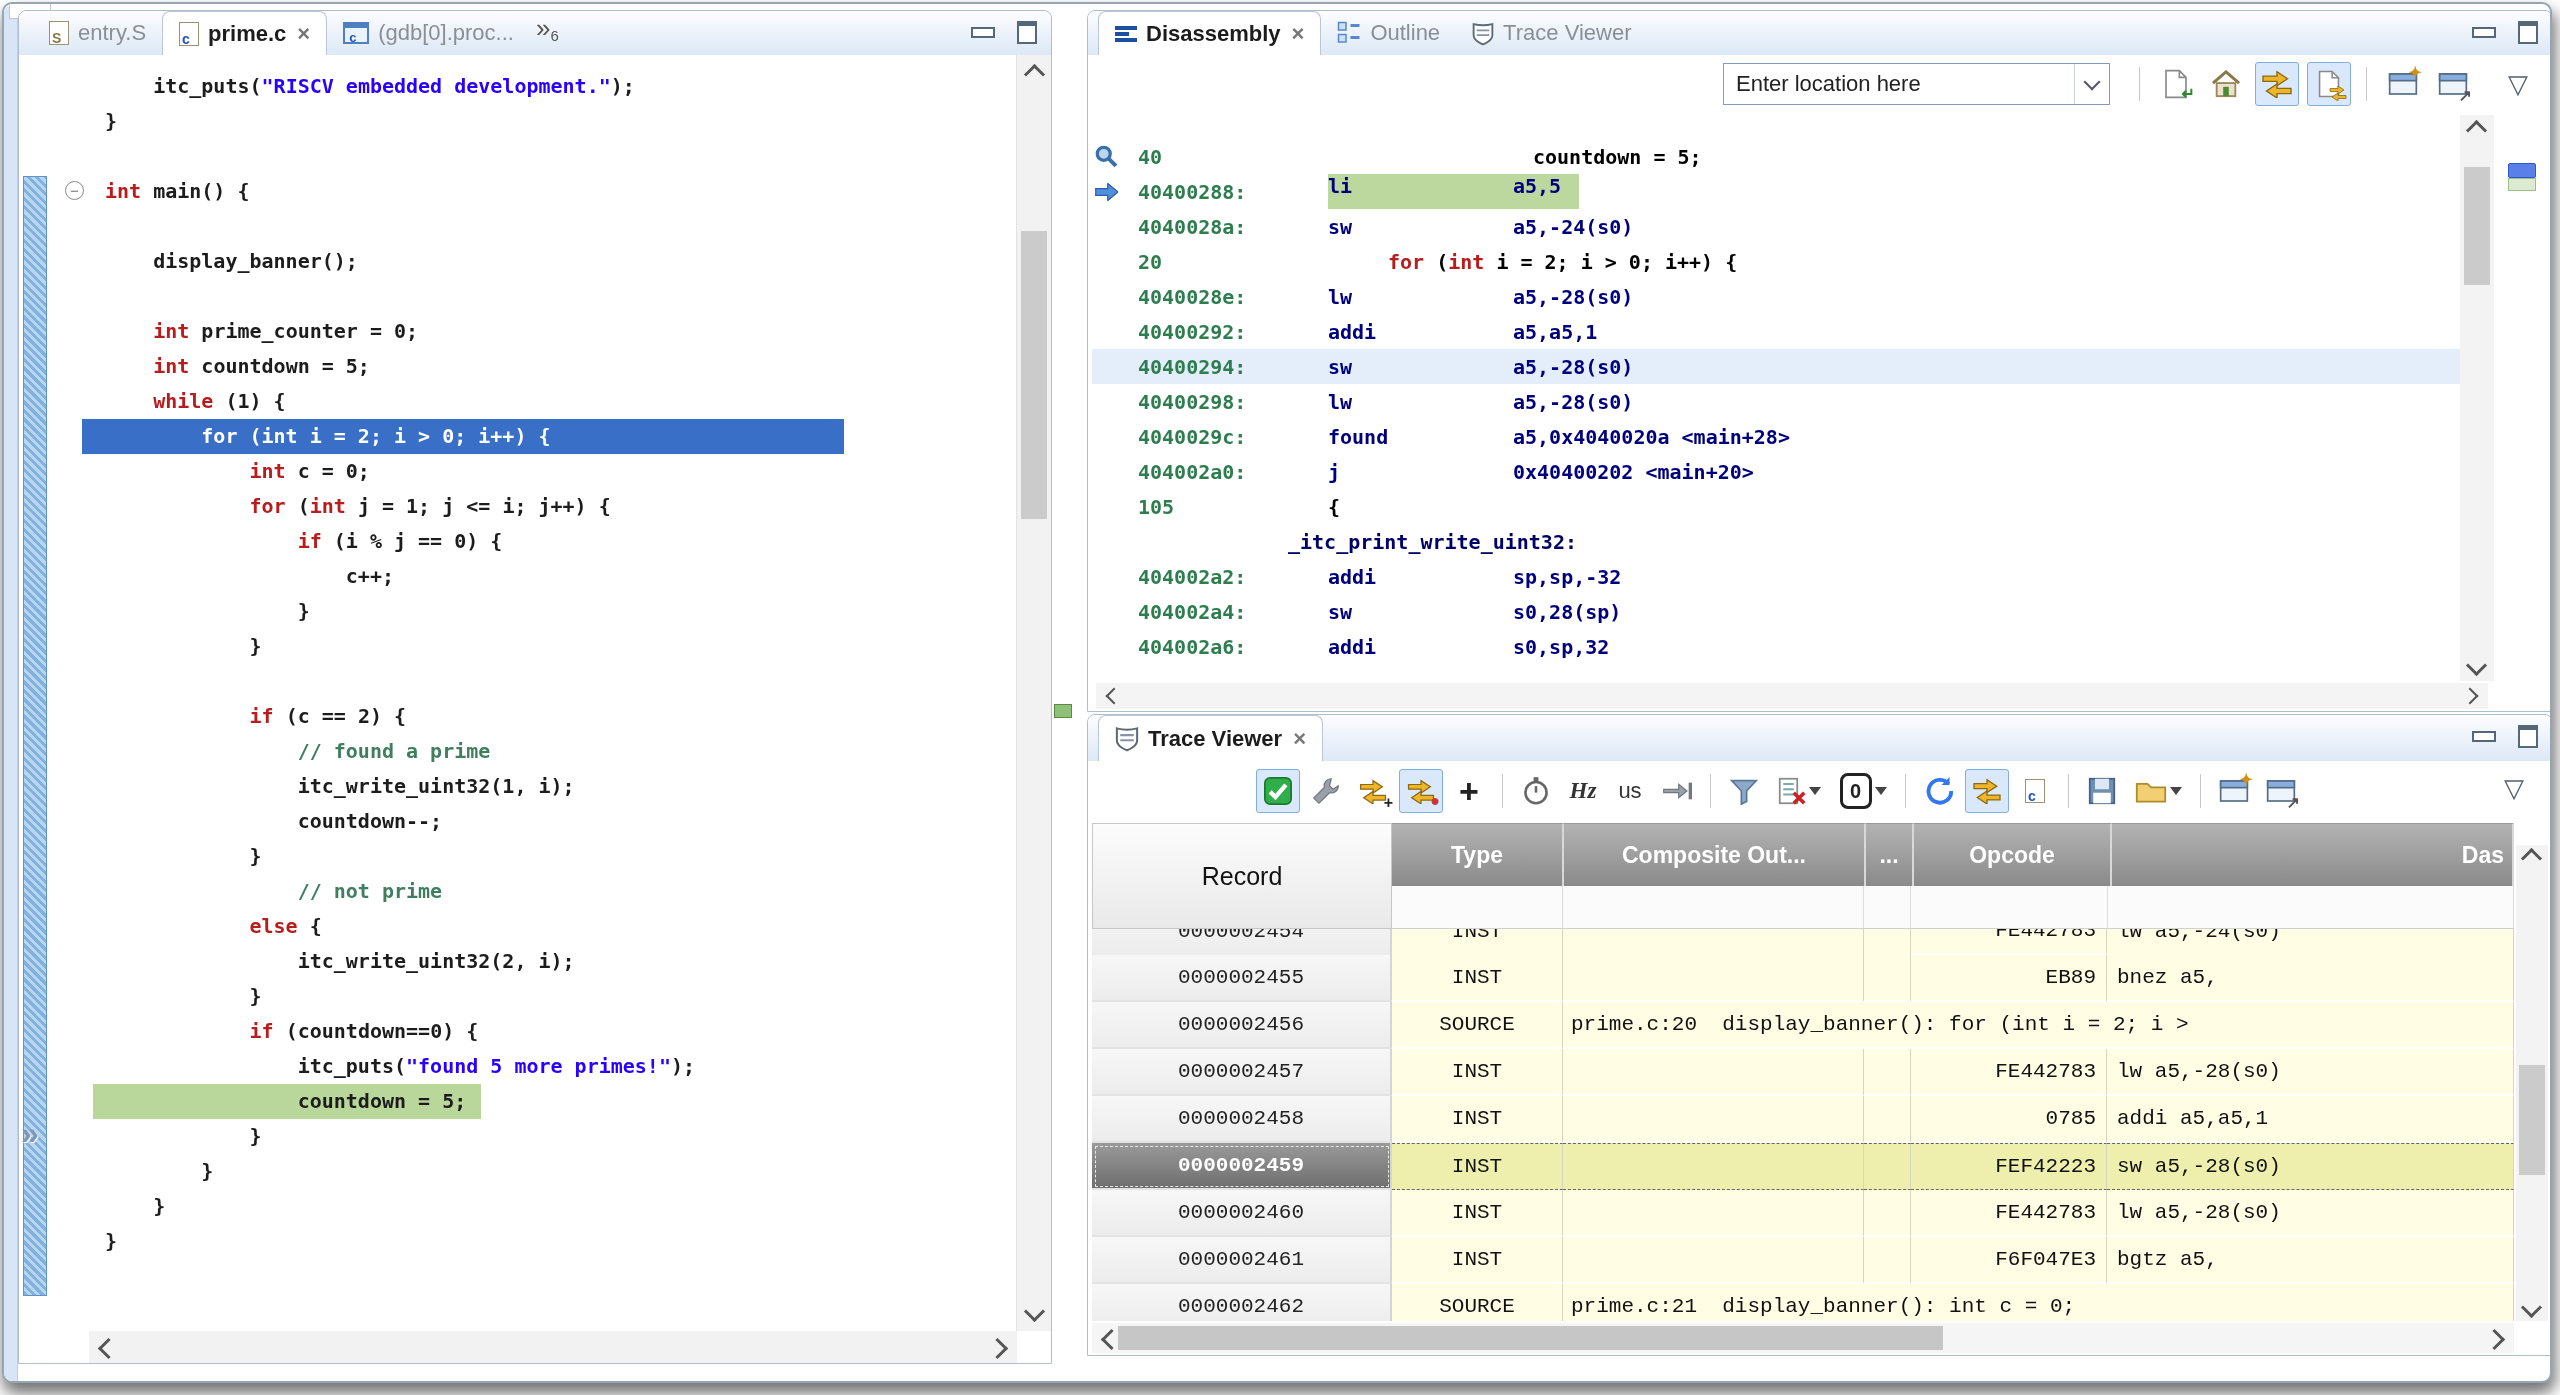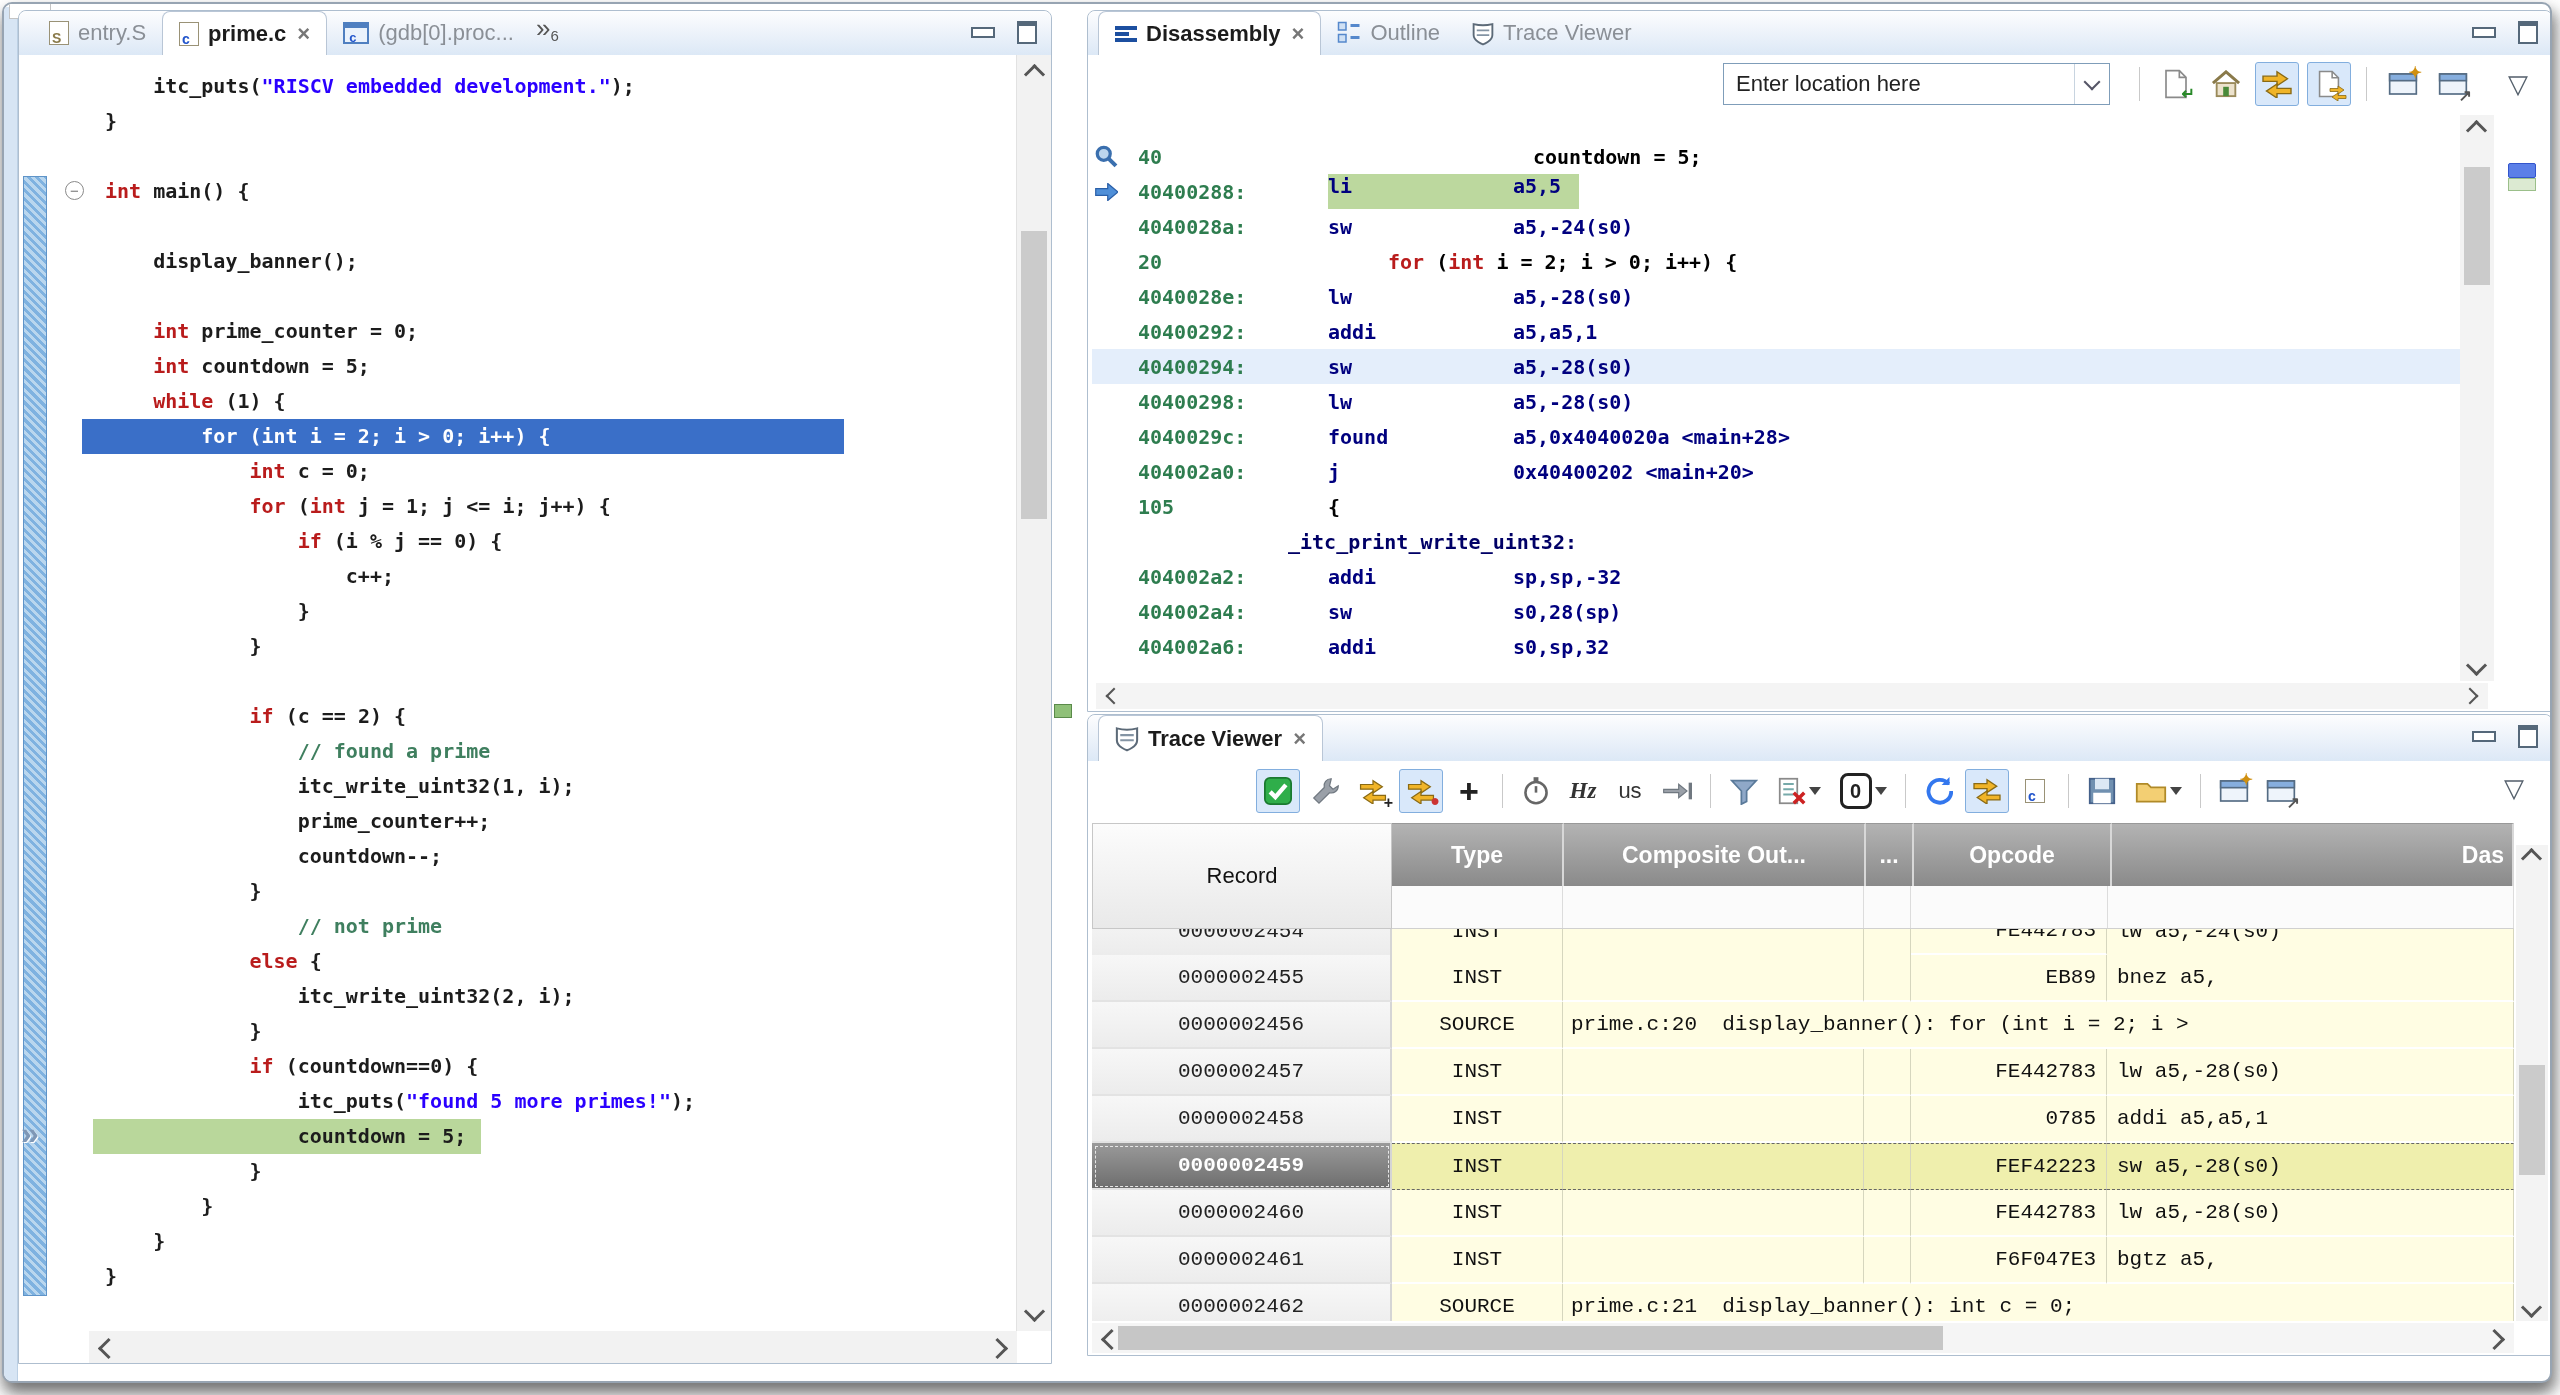--- a/index.html
+++ b/index.html
@@ -94,21 +94,21 @@
 
   
   .ttools{position:absolute;left:0;top:46px;right:0;height:60px;background:#fff;display:flex;align-items:center;padding-left:168px;gap:5px;}
   .ttools .viewmenu{position:absolute;right:28px;top:12px;margin:0;}
   .txt-ic{font-size:22px;color:#333;}
   .hz{font-family:"Liberation Serif",serif;font-style:italic;font-weight:bold;font-size:23px;color:#333;}
 
   .ttable{position:absolute;left:4px;right:38px;top:108px;bottom:34px;overflow:hidden;font-family:"Liberation Mono",monospace;font-size:21px;color:#111;}
   .thdr{display:flex;height:106px;}
   .th-rec{width:298px;background:linear-gradient(#fcfcfc,#e9e9e9);border:1px solid #c7c7c7;display:flex;align-items:center;justify-content:center;
-          font-family:"Liberation Sans",sans-serif;font-size:22px;color:#111;text-align:right;}
+          font-family:"Liberation Sans",sans-serif;font-size:25px;color:#111;text-align:right;}
   .th-right{flex:1;display:flex;flex-direction:column;}
   .th-drow{display:flex;height:64px;}
   .th-dark{background:linear-gradient(#b3b3b3,#8a8a8a);color:#fff;font-family:"Liberation Sans",sans-serif;font-weight:bold;font-size:23px;
            display:flex;align-items:center;justify-content:center;border-right:2px solid #d8d8d8;border-top:1px solid #999;}
   .th-sub{display:flex;height:42px;background:#fbfbfb;border-bottom:1px solid #d0d0d0;}
   .th-sub div{border-right:1px solid #dcdcdc;}
   .w-type{width:170px;} .w-comp{width:300px;} .w-dots{width:46px;} .w-op{width:196px;} .w-dasm{flex:1;justify-content:flex-end;padding-right:8px;}
   .trow{display:flex;height:47px;align-items:stretch;}
   .tc{display:flex;align-items:center;}
   .tc-rec{width:298px;background:linear-gradient(#f7f7f7,#ececec);border-right:2px solid #d5d5d5;border-bottom:2px solid #e3e3e3;justify-content:center;color:#222;}
@@ -270,21 +270,20 @@
           <div class="cl"><span class="seg c-p">            </span><span class="seg c-k">int</span><span class="seg c-p"> c = 0;</span></div>
           <div class="cl"><span class="seg c-p">            </span><span class="seg c-k">for</span><span class="seg c-p"> (</span><span class="seg c-k">int</span><span class="seg c-p"> j = 1; j &lt;= i; j++) {</span></div>
           <div class="cl"><span class="seg c-p">                </span><span class="seg c-k">if</span><span class="seg c-p"> (i % j == 0) {</span></div>
           <div class="cl"><span class="seg c-p">                    c++;</span></div>
           <div class="cl"><span class="seg c-p">                }</span></div>
           <div class="cl"><span class="seg c-p">            }</span></div>
           <div class="cl"></div>
           <div class="cl"><span class="seg c-p">            </span><span class="seg c-k">if</span><span class="seg c-p"> (c == 2) {</span></div>
           <div class="cl"><span class="seg c-p">                </span><span class="seg c-c">// found a prime</span></div>
           <div class="cl"><span class="seg c-p">                itc_write_uint32(1, i);</span></div>
-          <div class="cl"><span class="seg c-p">                prime_counter++;</span></div>
           <div class="cl"><span class="seg c-p">                countdown--;</span></div>
           <div class="cl"><span class="seg c-p">            }</span></div>
           <div class="cl"><span class="seg c-p">                </span><span class="seg c-c">// not prime</span></div>
           <div class="cl"><span class="seg c-p">            </span><span class="seg c-k">else</span><span class="seg c-p"> {</span></div>
           <div class="cl"><span class="seg c-p">                itc_write_uint32(2, i);</span></div>
           <div class="cl"><span class="seg c-p">            }</span></div>
           <div class="cl"><span class="seg c-p">            </span><span class="seg c-k">if</span><span class="seg c-p"> (countdown==0) {</span></div>
           <div class="cl"><span class="seg c-p">                itc_puts(</span><span class="seg c-s">"found 5 more primes!"</span><span class="seg c-p">);</span></div>
           <div class="cl green"><span class="seg c-p">                countdown = 5;</span></div>
           <div class="cl"><span class="seg c-p">            }</span></div>

